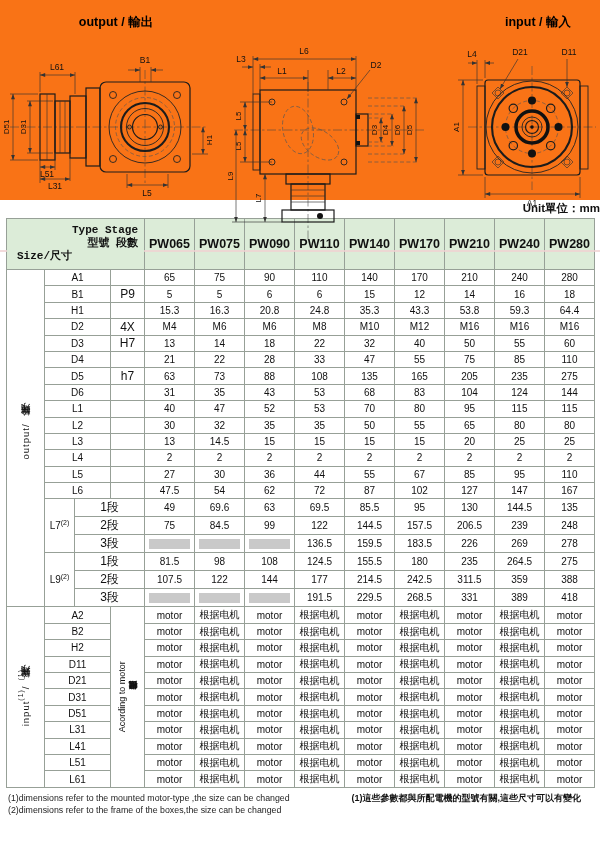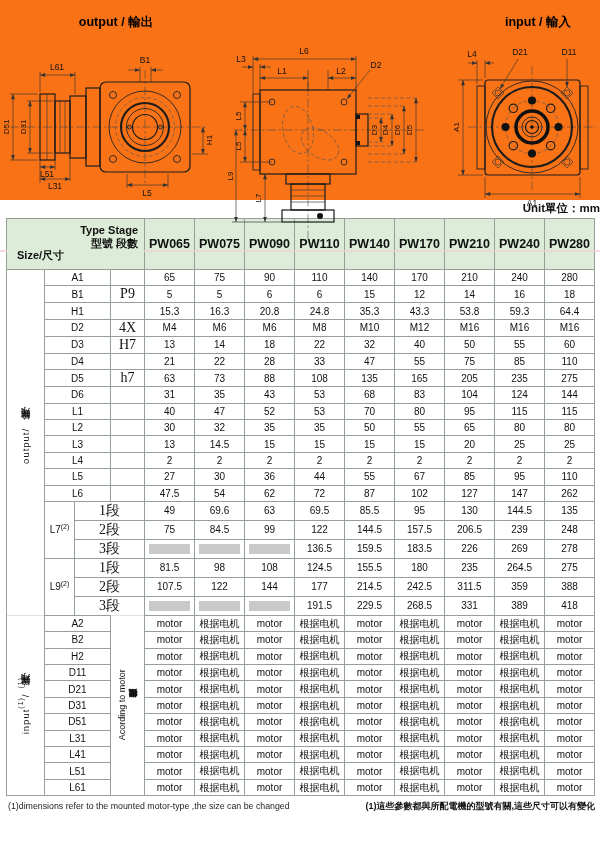--- a/index.html
+++ b/index.html
@@ -24,33 +24,33 @@
   .unit-row{height:18px;line-height:16px;text-align:right;
     font-size:11.5px;font-weight:bold;color:#111;}
   
   table.dtable{border-collapse:collapse;table-layout:fixed;width:588px;margin-left:6px;}
   .dtable th,.dtable td{border:1px solid #97a097;padding:0;text-align:center;vertical-align:middle;
     font-size:10px;color:#111;overflow:hidden;}
   .dtable thead th{background:#dcecd8;height:50px;font-size:12.5px;font-weight:bold;}
   .dtable td{height:15.4px;background:#fff;}
   th.corner{position:relative;
     background-image:linear-gradient(to bottom right,rgba(0,0,0,0) 49.7%,#8b988b 49.7%,#8b988b 50.4%,rgba(0,0,0,0) 50.4%);
-    background-color:#dcecd8;}
+    background-color:#dcecd8;font-family:Liberation Mono, monospace;}
   .c-tr{position:absolute;top:5px;right:6px;text-align:right;font-size:11px;line-height:13px;font-weight:bold;}
   .c-bl{position:absolute;bottom:6px;left:10px;font-size:11px;font-weight:bold;}
   td.vert{writing-mode:vertical-rl;transform:rotate(180deg);text-orientation:mixed;
     letter-spacing:1px;font-size:9.5px;}
   td.note{white-space:pre-line;font-size:9px;letter-spacing:0;line-height:11px;}
   td.nm{font-size:10px;}
-  td.stg{font-size:14px;font-family:Liberation Serif, serif;}
+  td.stg{font-size:12px;}
   td.val{font-size:10px;}
   td sup{font-size:7px;vertical-align:super;line-height:0;}
   .graybox{height:10px;margin:2px 4px;background:#c9c9c9;}
   
-  .footnotes{display:flex;justify-content:space-between;padding:4px 5px 0 8px;}
+  .footnotes{display:flex;justify-content:space-between;padding:4px 19px 0 8px;}
   .fn-left{font-size:8.8px;line-height:12px;color:#222;}
   .fn-right{font-size:9px;line-height:12px;color:#111;text-align:left;}
   .fn-right .b{font-weight:bold;}
 </style>
 </head>
 <body>
 
 <div class="drawings">
 
   <svg style="left:0;top:0" width="232" height="250" viewBox="0 0 232 250">
@@ -490,21 +490,21 @@
         <td class="nm" colspan="2">L6</td>
         <td class="stg"></td>
         <td class="val">47.5</td>
         <td class="val">54</td>
         <td class="val">62</td>
         <td class="val">72</td>
         <td class="val">87</td>
         <td class="val">102</td>
         <td class="val">127</td>
         <td class="val">147</td>
-        <td class="val">262</td>
+        <td class="val">167</td>
       </tr>
       <tr>
         <td class="nm" rowspan="3"><span>L7</span><sup>(2)</sup></td>
         <td class="stg" colspan="2">1段</td>
         <td class="val">49</td>
         <td class="val">69.6</td>
         <td class="val">63</td>
         <td class="val">69.5</td>
         <td class="val">85.5</td>
         <td class="val">95</td>
@@ -719,17 +719,18 @@
         <td class="val">motor</td>
         <td class="val">根据电机</td>
         <td class="val">motor</td>
       </tr>
     </tbody>
 </table>
 
 <div class="footnotes">
   <div class="fn-left">
     <div>(1)dimensions refer to the mounted motor-type ,the size can be changed</div>
+    <div>(2)dimensions refer to the frame of the boxes,the size can be changed</div>
   </div>
   <div class="fn-right">
     <div class="b">(1)這些參數都與所配電機的型號有關,這些尺寸可以有變化</div>
   </div>
 </div>
 
 </body></html>

